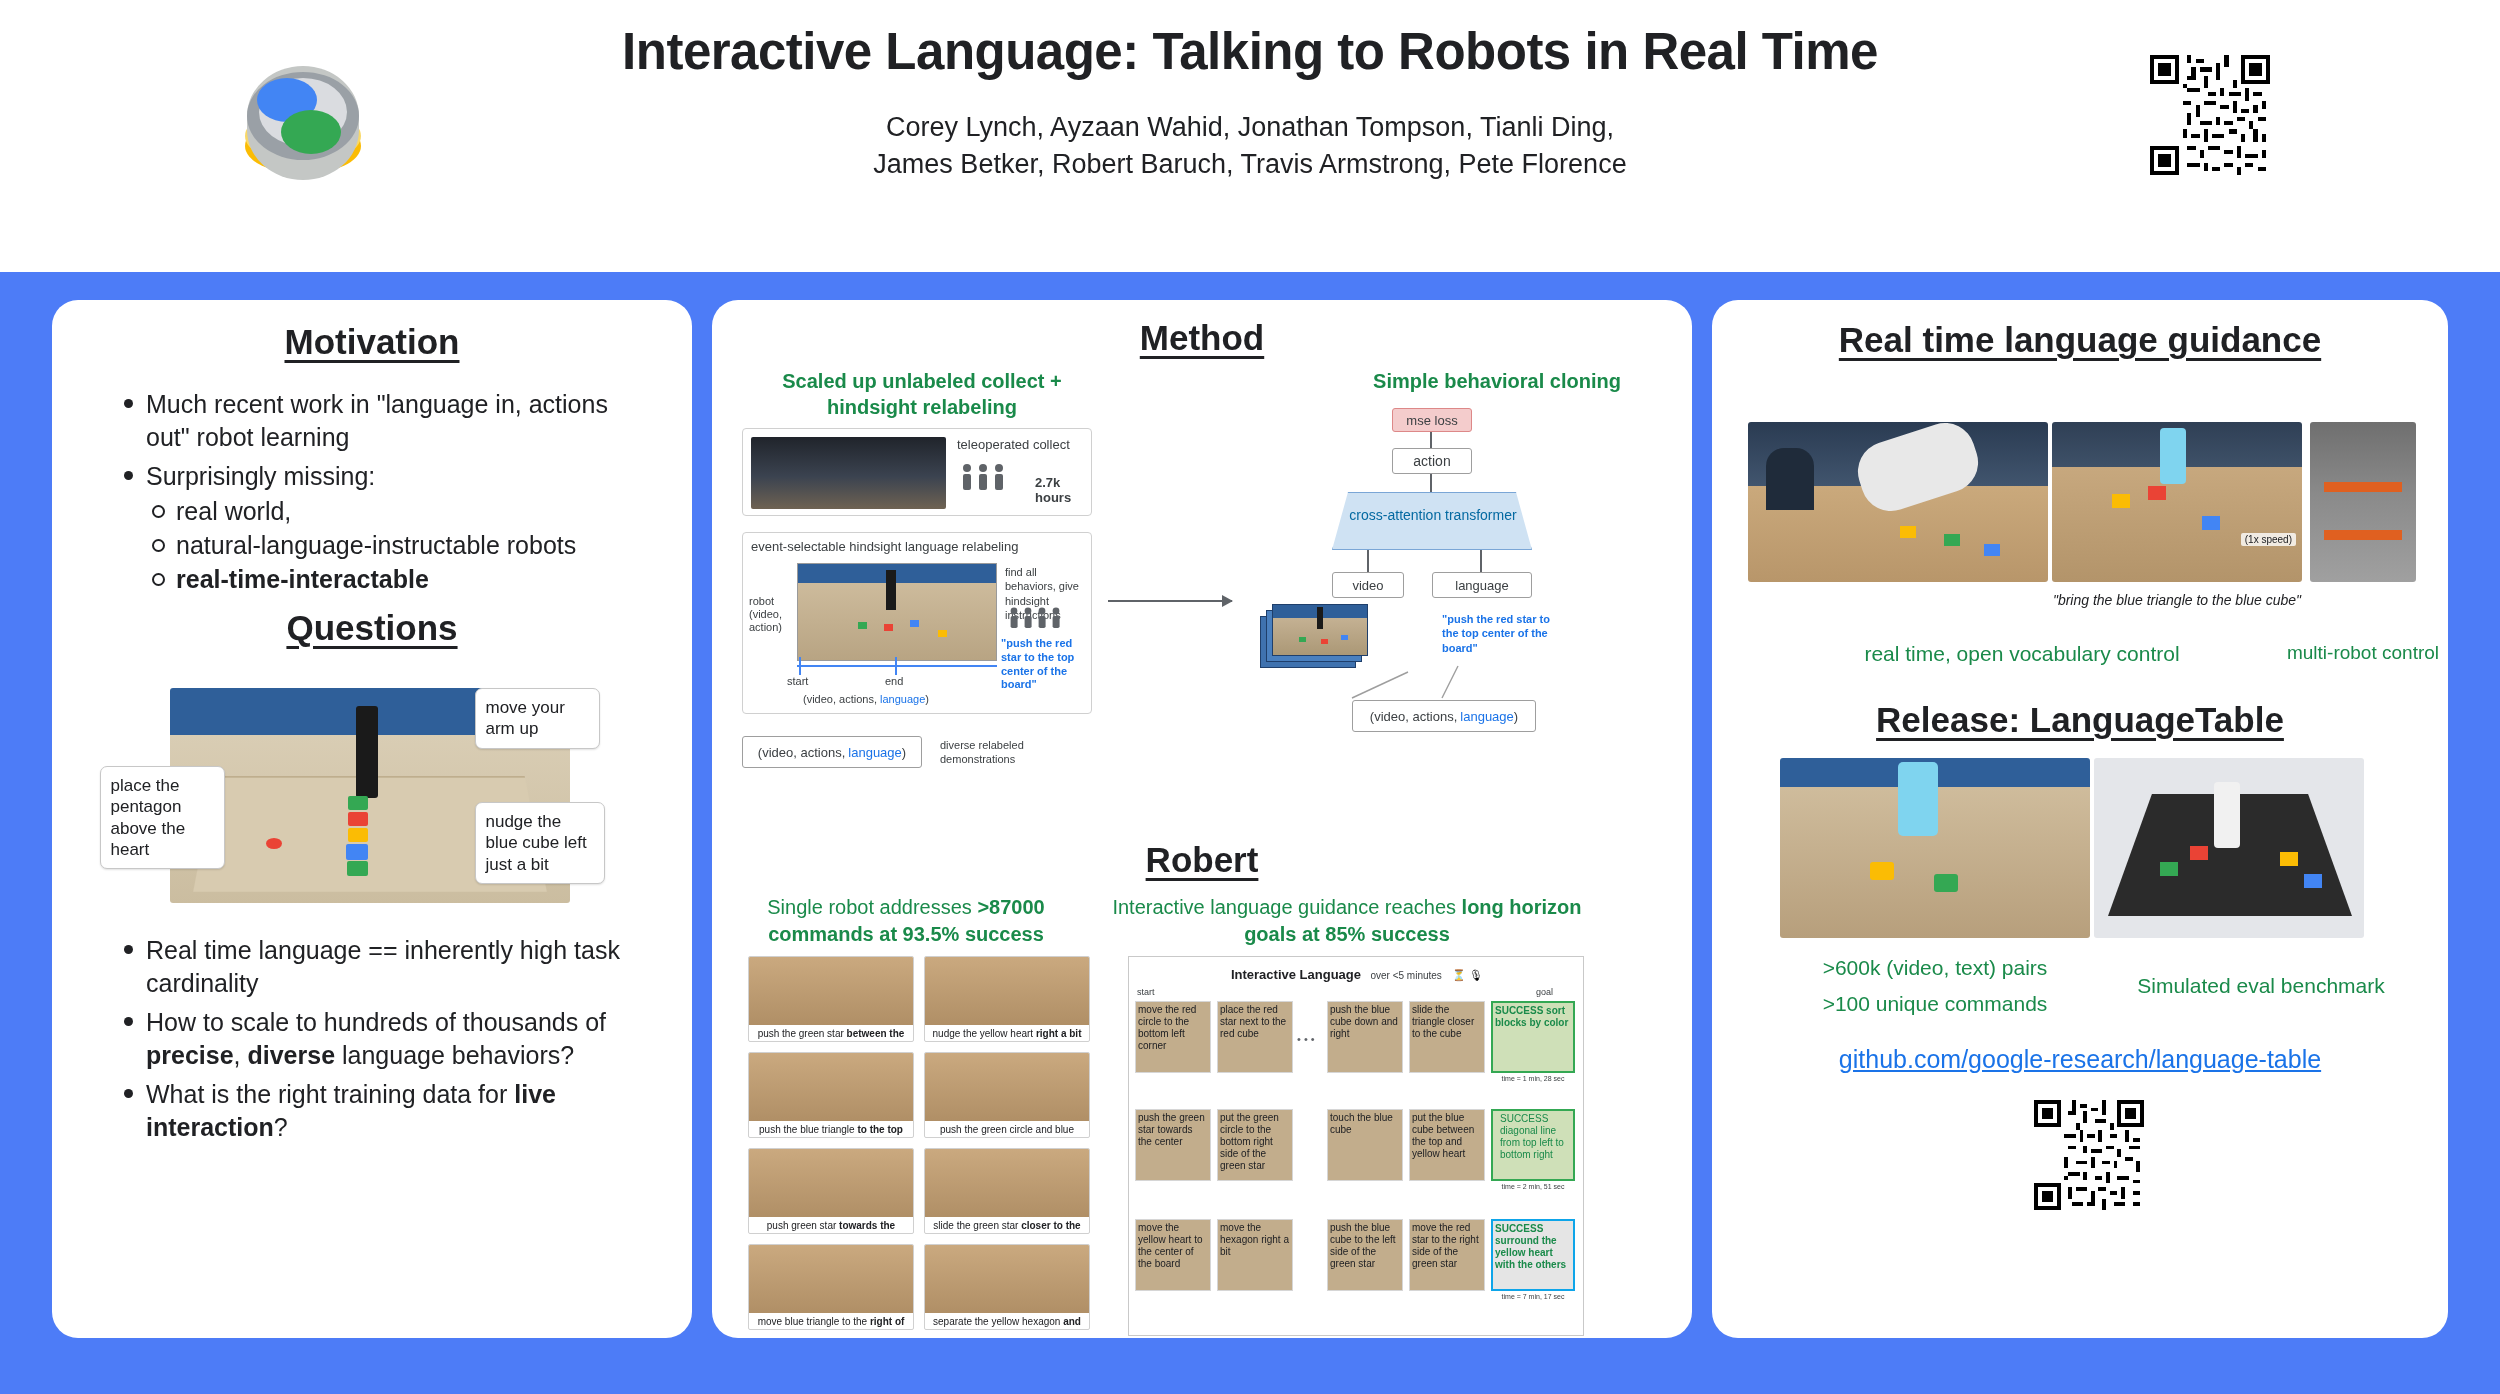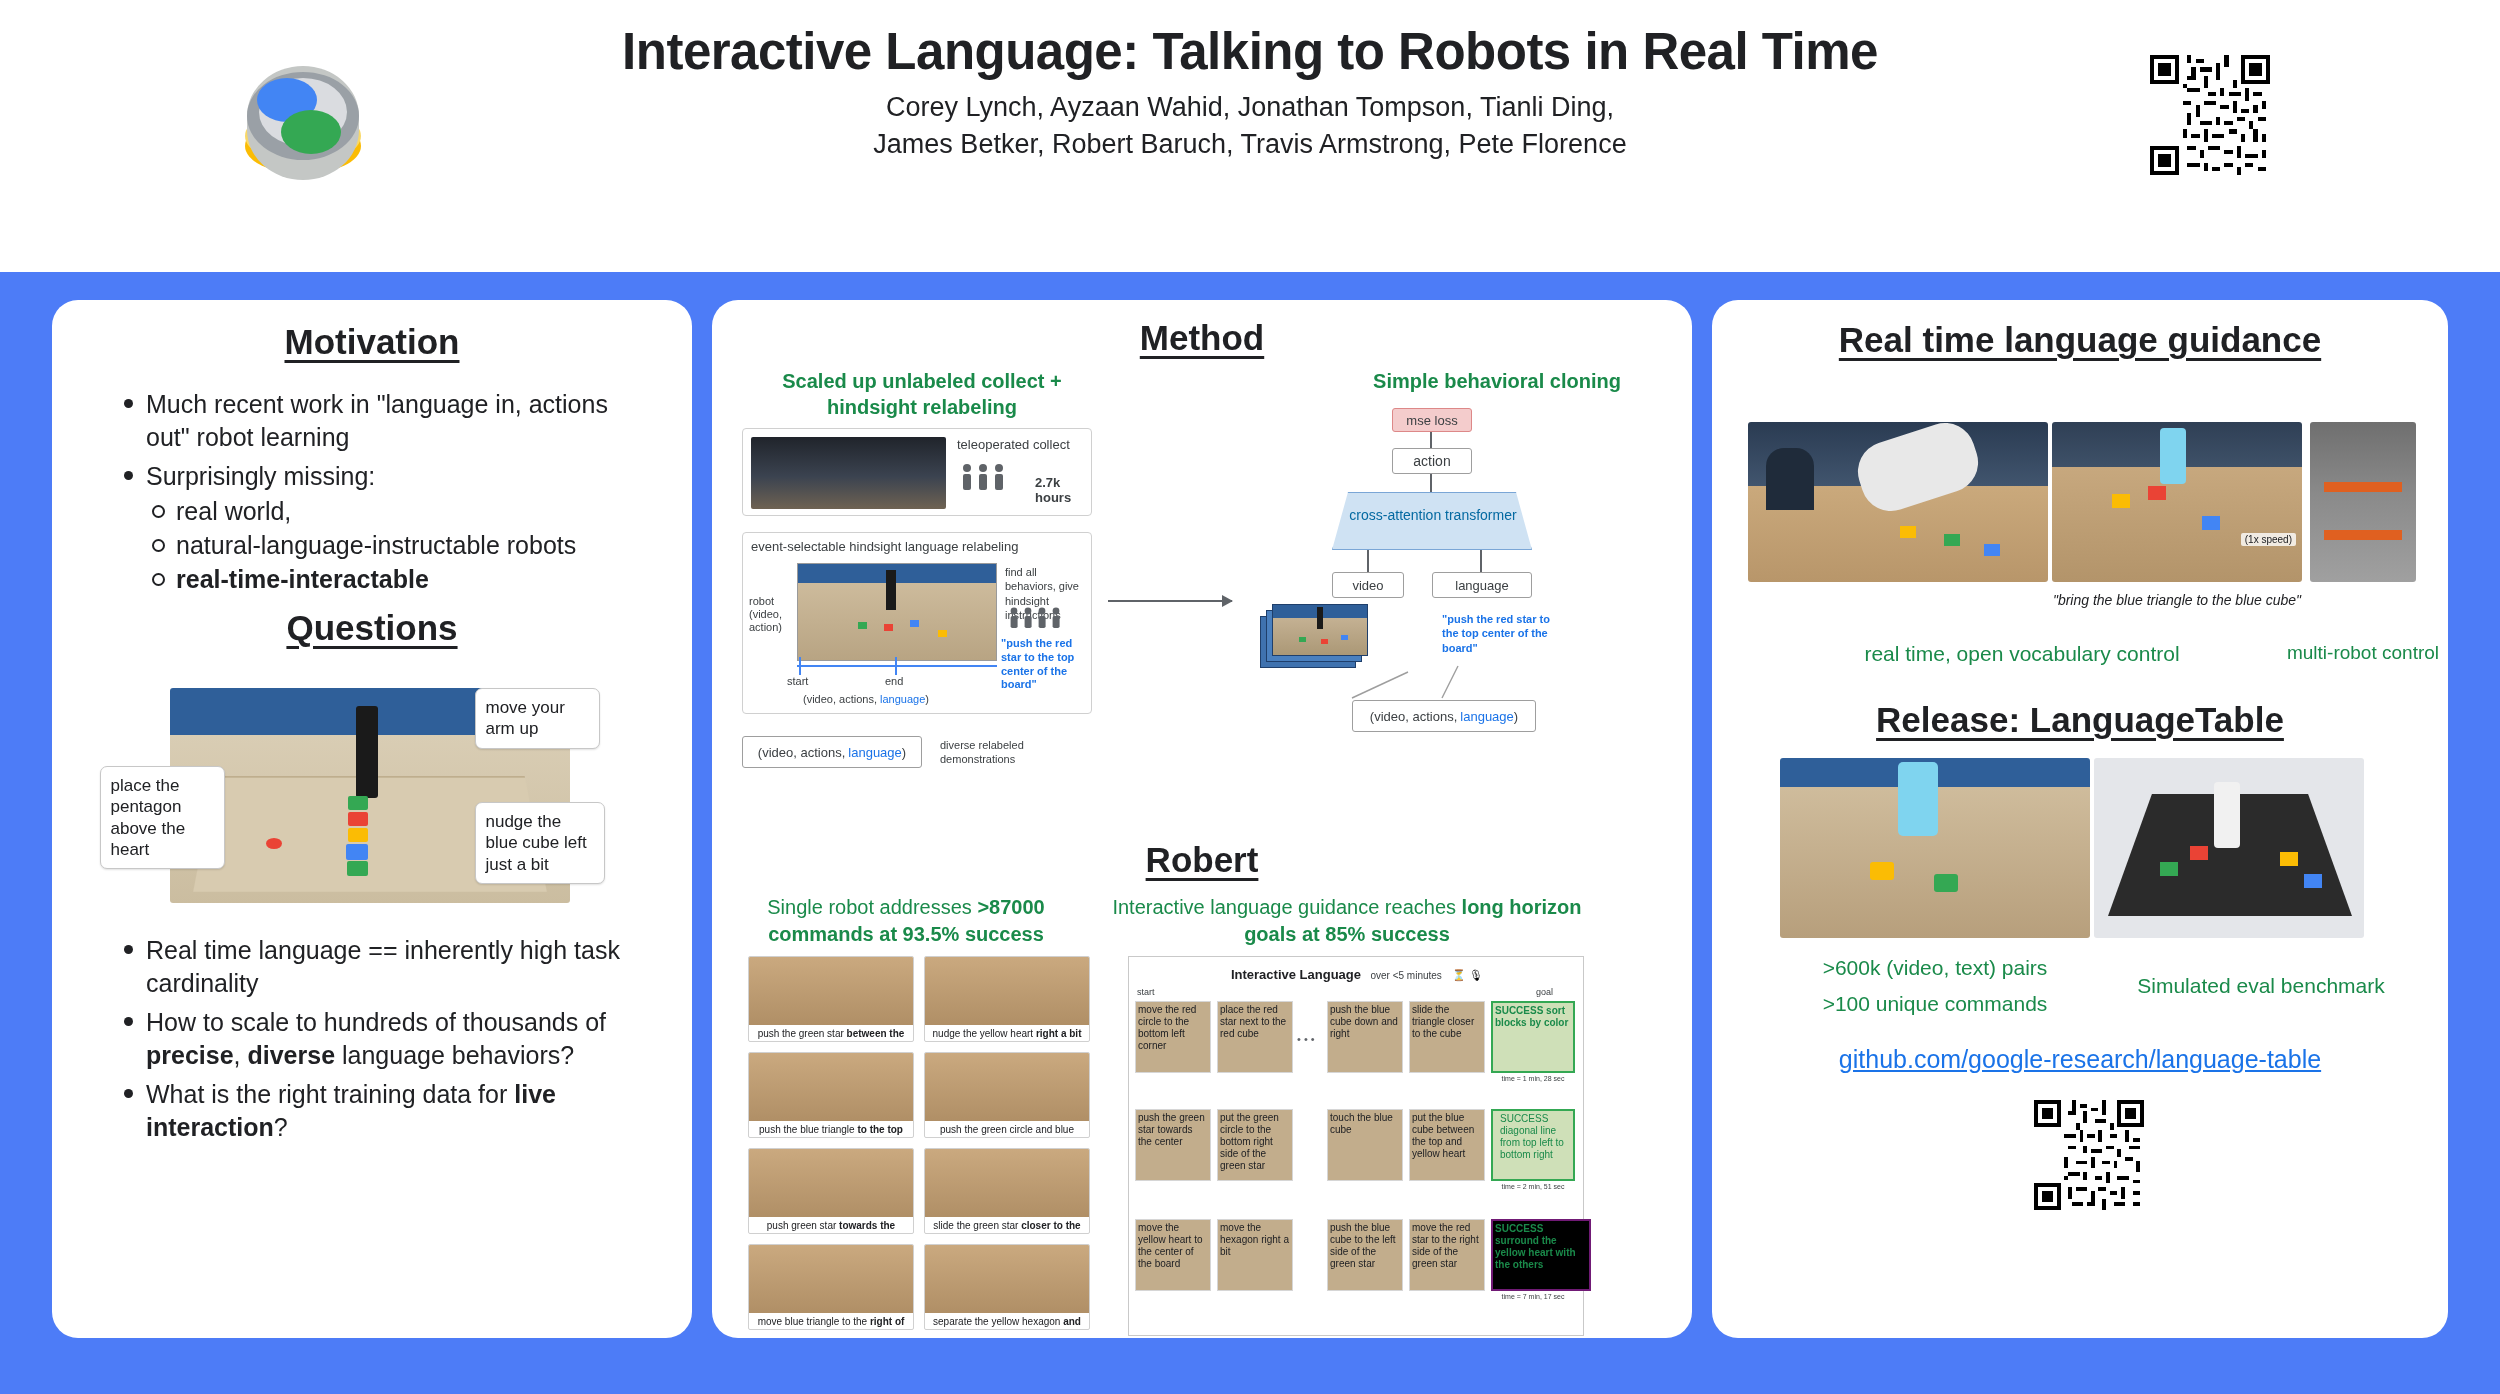--- a/index.html
+++ b/index.html
@@ -16,21 +16,21 @@
     position: absolute; top: 0; left: 0; width: 2500px; height: 272px;
     background: #ffffff;
     display: flex; align-items: flex-start;
   }
   .logo-wrap { position: absolute; left: 225px; top: 50px; width: 160px; height: 140px; }
   .title-block { position: absolute; left: 560px; top: 22px; width: 1380px; text-align: center; }
   .poster-title {
     font-size: 51px; font-weight: bold; color: #202124; line-height: 1.16; letter-spacing: -0.5px;
   }
   .authors {
-    margin-top: 8px; font-size: 27px; color: #202124; line-height: 1.36;
+    margin-top: 28px; font-size: 27px; color: #202124; line-height: 1.36;
   }
   .qr-header { position: absolute; right: 230px; top: 55px; width: 120px; height: 120px; }
   .site-link {
     position: absolute; right: 108px; top: 205px; width: 520px; text-align: center;
     font-size: 28px; color: #1a73e8; text-decoration: underline; cursor: pointer;
   }
 
   
   .col {
     position: absolute; background: #ffffff; border-radius: 26px;
@@ -512,21 +512,21 @@
         </div>
       <div class="il-cell" style="left:88px; top:262px; width:76px;height:72px;background:#c2ad8c;">
           <div class="il-cap">move the hexagon right a bit</div>
         </div>
       <div class="il-cell" style="left:198px;top:262px; width:76px;height:72px;background:#c2ad8c;">
           <div class="il-cap">push the blue cube to the left side of the green star</div>
         </div>
       <div class="il-cell" style="left:280px;top:262px; width:76px;height:72px;background:#c2ad8c;">
           <div class="il-cap">move the red star to the right side of the green star</div>
         </div>
-      <div class="il-cell" style="left:362px;top:262px; width:100px;height:72px;background:#000000;border:2px solid #701a75;">
+      <div class="il-cell" style="left:362px;top:262px; width:84px;height:72px;background:#e5e5e5;border:2px solid #0ea5e9;">
           <div class="il-cap" style="font-weight:bold;color:#1a8a4a;">SUCCESS surround the yellow heart with the others</div>
         </div>
       <div style="position:absolute;left:362px;top:336px;width:84px;font-size:7px;color:#3c4043;text-align:center;">time = 7 min, 17 sec</div>
     </div>
   </div>
 
   <div class="col col-right">
 
     <div class="rt-title">
       <div class="sect-title">Real time language guidance</div>

